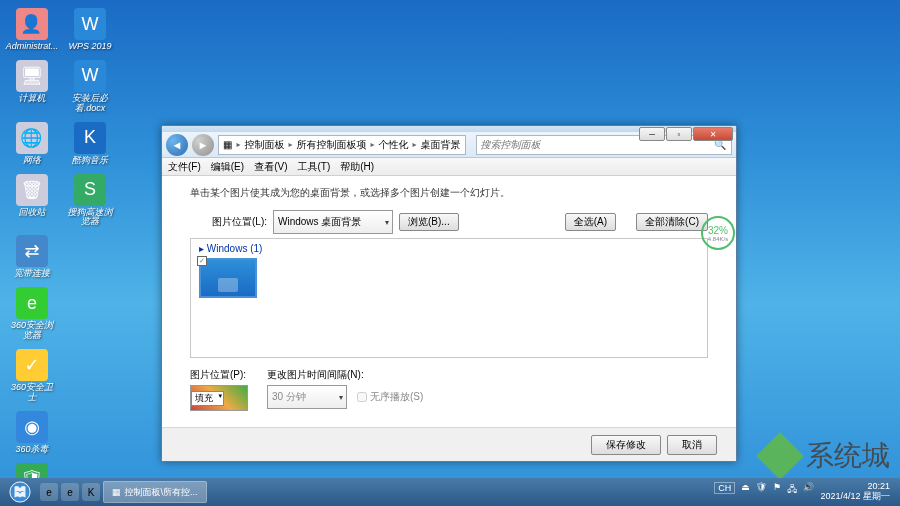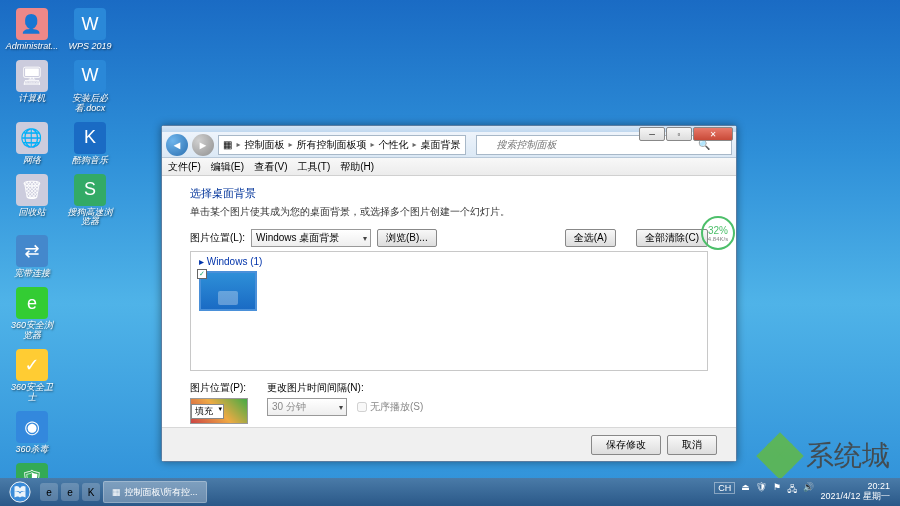--- a/index.html
+++ b/index.html
@@ -16,32 +16,32 @@
 .win-frame-top { height: 6px; background: linear-gradient(180deg,#d4e4f4,#c0d8ef); }
 .titlebar-controls { position: absolute; top: 1px; right: 3px; display: flex; gap: 1px; }
 .tctl { width: 26px; height: 14px; border: 1px solid #888; background: linear-gradient(#f6f6f6,#ddd); font-size: 8px; display:flex;align-items:center;justify-content:center; cursor:pointer; border-radius:2px;}
 .tctl.close { background: linear-gradient(#e87a6a,#c94a38); color:#fff; width:40px;}
 
 .nav-row { height: 26px; background: linear-gradient(#eef4fb,#dbe8f5); display: flex; align-items: center; padding: 0 4px; gap: 4px; border-bottom:1px solid #b8c8d8;}
 .nav-btn { width: 22px; height: 22px; border-radius: 50%; background: radial-gradient(circle at 30% 30%, #6fb5ec, #2a6fb0); display:flex;align-items:center;justify-content:center;color:#fff;font-size:11px;cursor:pointer;}
 .nav-btn.fwd { background: radial-gradient(circle at 30% 30%, #d0d0d0, #909090); }
 .breadcrumb { flex: 0 0 auto; height: 20px; background: #fff; border: 1px solid #a8b8c8; display: flex; align-items: center; padding: 0 4px; font-size: 10px; gap: 4px; min-width:240px;}
 .breadcrumb .sep { color:#666; font-size:8px;}
-.searchbox { flex: 1; height: 20px; background: #fff; border: 1px solid #a8b8c8; margin-left: 6px; display:flex;align-items:center;padding:0 20px; }
+.searchbox { flex: 1; height: 20px; background: #fff; border: 1px solid #a8b8c8; margin-left: 6px; display:flex;align-items:center;padding:0 4px; }
 .searchbox input { border:none; outline:none; font-size:10px; color:#888; font-style:italic; width:100%; }
 
 .menu-row { height: 18px; background: linear-gradient(#f8f8f8,#ececec); border-bottom:1px solid #d0d0d0; display:flex;align-items:center; padding:0 6px; gap:10px; font-size:10px;}
 .menu-row span { cursor:pointer; }
 
 .content { flex:1; background:#fff; padding: 10px 28px; overflow:hidden; position:relative;}
 .content h2 { font-size: 11px; color: #003399; font-weight: normal; margin-bottom: 4px;}
 .content .sub { font-size: 10px; color: #333; margin-bottom: 10px;}
 
-.row { display:flex; align-items:center; gap:6px; font-size:10px; margin-bottom:4px;}
-.dropdown { height:18px; border:1px solid #999; background:linear-gradient(#fff,#eee); padding:0 16px 0 4px; font-size:10px; position:relative; display:flex;align-items:center; min-width:120px;}
+.row { display:flex; align-items:center; gap:6px; font-size:10px; margin-bottom:4px;margin-left:22px;}
+.dropdown { height:24px; border:1px solid #999; background:linear-gradient(#fff,#eee); padding:0 16px 0 4px; font-size:10px; position:relative; display:flex;align-items:center; min-width:120px;}
 .dropdown::after { content:"▾"; position:absolute; right:3px; font-size:8px; color:#444;}
 .btn-small { height:18px; border:1px solid #888; background:linear-gradient(#f8f8f8,#ddd); padding:0 8px; font-size:10px; cursor:pointer; border-radius:2px; display:flex;align-items:center;}
 .right-btns { margin-left:auto; display:flex; gap:20px;}
 
 .pic-list { border:1px solid #c8c8c8; background:#fff; height:120px; margin-top:4px; padding:4px 8px; overflow:auto;}
 .group-hdr { font-size:10px; color:#0033aa; margin-bottom:4px; cursor:pointer;}
 .thumb { width:58px; height:40px; border:2px solid #4a90d9; background:linear-gradient(180deg,#2e8fd8,#1a6bc4); position:relative; display:inline-block;}
 .thumb .chk { position:absolute; top:-4px; left:-4px; width:10px;height:10px;background:#fff;border:1px solid #666;font-size:7px;display:flex;align-items:center;justify-content:center;color:#2a7;}
 .thumb-inner { position:absolute; bottom:4px; left:50%; transform:translateX(-50%); width:20px;height:14px; background:rgba(255,255,255,.3); border-radius:2px;}
 
@@ -176,21 +176,20 @@
       <span>工具(T)</span>
       <span>帮助(H)</span>
     </div>
 
   <div class="content">
     <div class="badge">
       <span>32%</span>
       <span class="sm">4.84K/s</span>
     </div>
 
-    <h2>选择桌面背景</h2>
     <div class="sub">单击某个图片使其成为您的桌面背景，或选择多个图片创建一个幻灯片。</div>
 
     <div class="row">
       <span>图片位置(L):</span>
       <div class="dropdown">Windows 桌面背景</div>
       <div class="btn-small">浏览(B)...</div>
       <div class="right-btns">
         <div class="btn-small">全选(A)</div>
         <div class="btn-small">全部清除(C)</div>
       </div>

